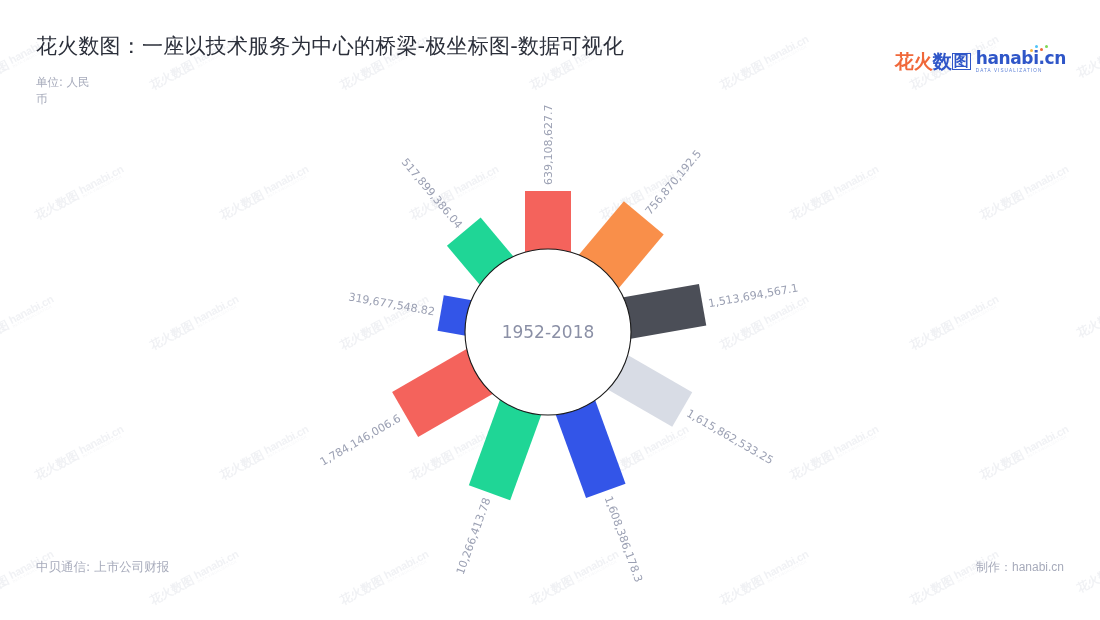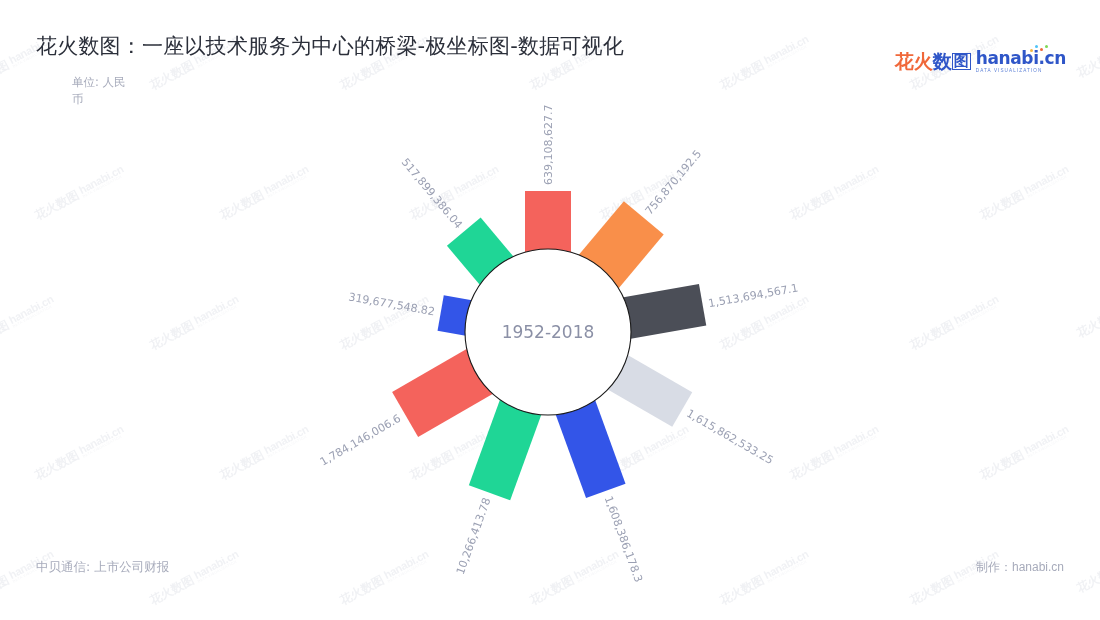--- a/index.html
+++ b/index.html
@@ -32,21 +32,20 @@
   
   .header{position:absolute;left:36px;top:32px;z-index:5;}
   .title{
     font-size:21px;color:#2b2f3a;letter-spacing:.2px;white-space:nowrap;
     font-family:"DejaVu Sans","Liberation Sans",sans-serif;
   }
   .subtitle{
     margin-top:14px;font-size:11.5px;color:#a7abbb;line-height:1.45;
     width:64px;
     font-family:"DejaVu Sans","Liberation Sans",sans-serif;
-    margin-left:36px;
   }
 
   
   .brand{position:absolute;right:34px;top:50px;z-index:6;display:flex;align-items:center;gap:5px;}
   .brand-cn{display:flex;align-items:center;gap:0px;}
   .bc{font-size:19px;font-weight:bold;line-height:1;font-family:"DejaVu Sans","Liberation Sans",sans-serif;}
   .bc.o{color:#f0683a;}
   .bc.b{color:#2f56c8;}
   .bc.boxed{color:#2f56c8;border:1.6px solid #2f56c8;padding:0px 1px;font-size:15px;}
   .brand-en{display:flex;flex-direction:column;line-height:1;position:relative;}

